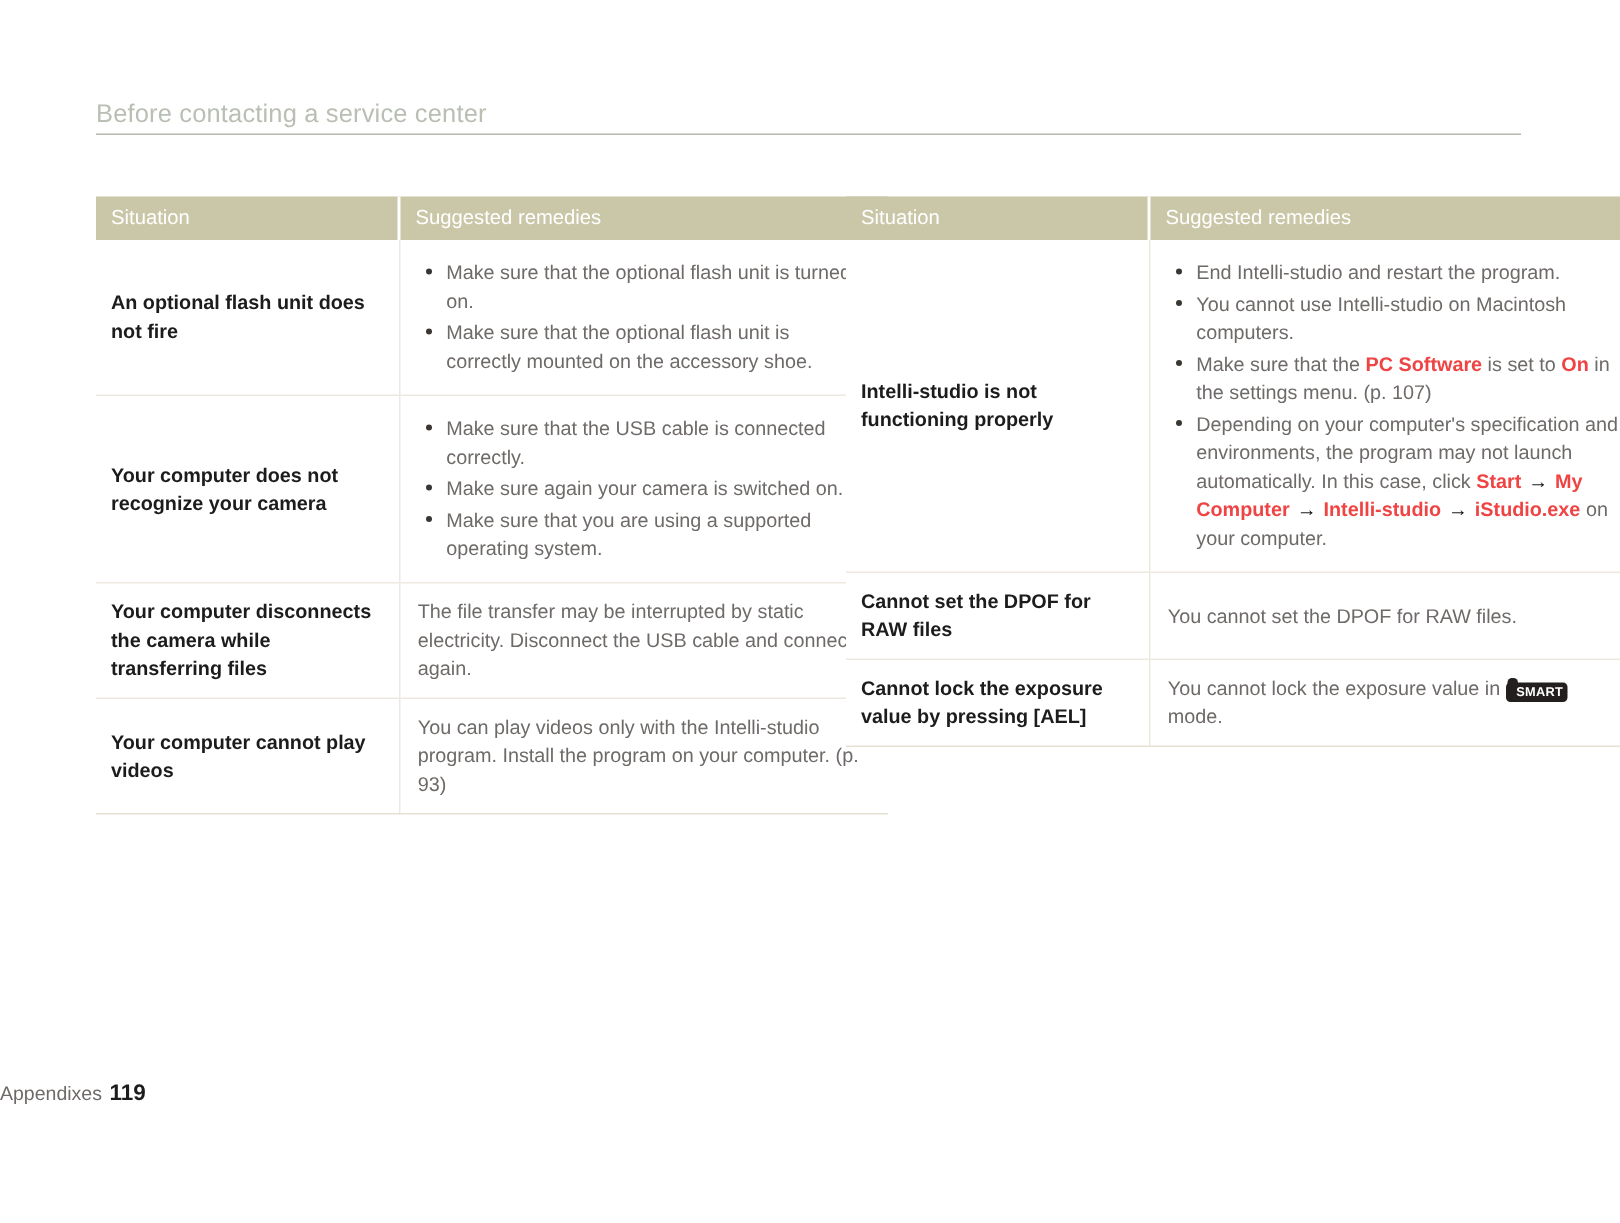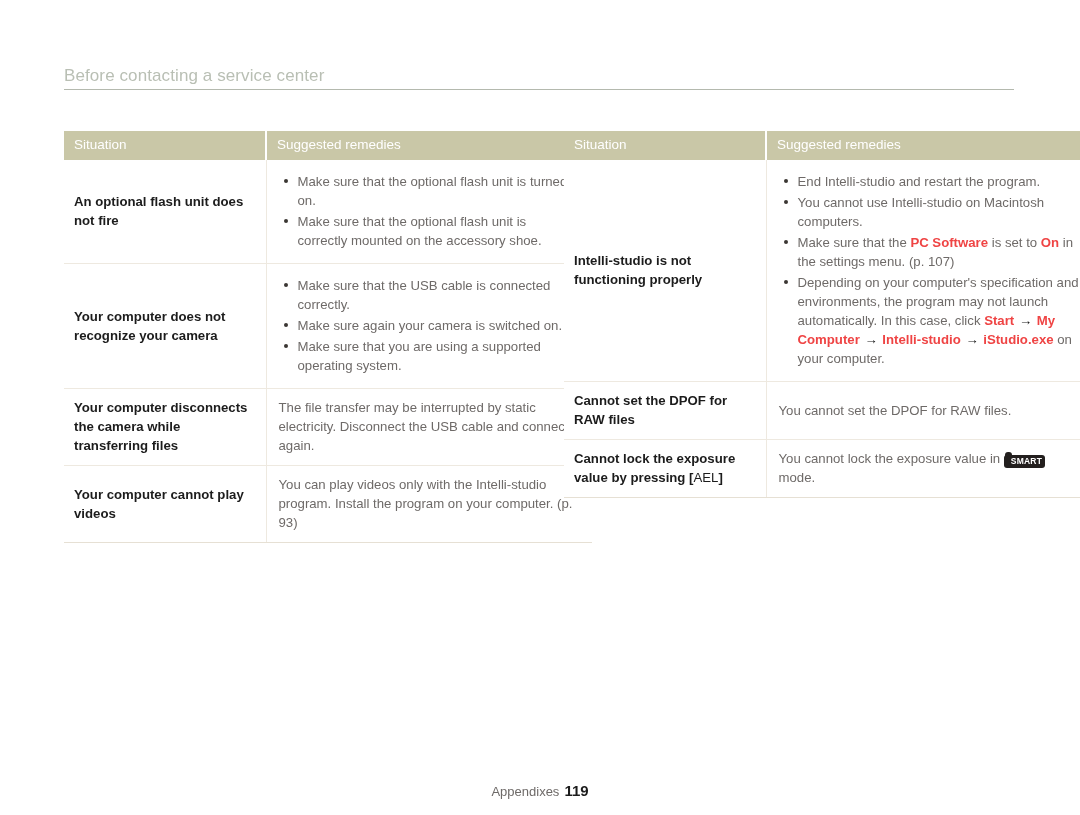--- a/index.html
+++ b/index.html
@@ -112,21 +112,21 @@
     border-radius: 50%;
     background: #3a3632;
   }
   .remedy-para { margin: 0; }
 
   b, strong { color: #ef4444; font-weight: bold; }
   .arrow { color: #161616; font-weight: bold; padding: 0 1px; }
 
   
   .keycap { color: #1c1c1c; }
-  .keycap .k { font-weight: normal; }
+  .keycap .k { font-weight: bold; }
 
   
   .smart-badge {
     display: inline-block;
     position: relative;
     background: #231f1e;
     color: #ffffff;
     font-size: 8.5px;
     font-weight: bold;
     letter-spacing: 0.2px;
@@ -146,22 +146,21 @@
     height: 6px;
     background: #231f1e;
     border-radius: 3px 3px 0 0;
   }
 
   
   .page-footer {
     position: absolute;
     left: 0;
     right: 0;
-    top: 782px;
-    text-align: center;
+    top: 720px;
     white-space: nowrap;
   }
   .footer-label {
     font-size: 13px;
     color: #6e6a68;
   }
   .footer-page {
     font-size: 15px;
     color: #1c1c1c;
     font-weight: bold;

